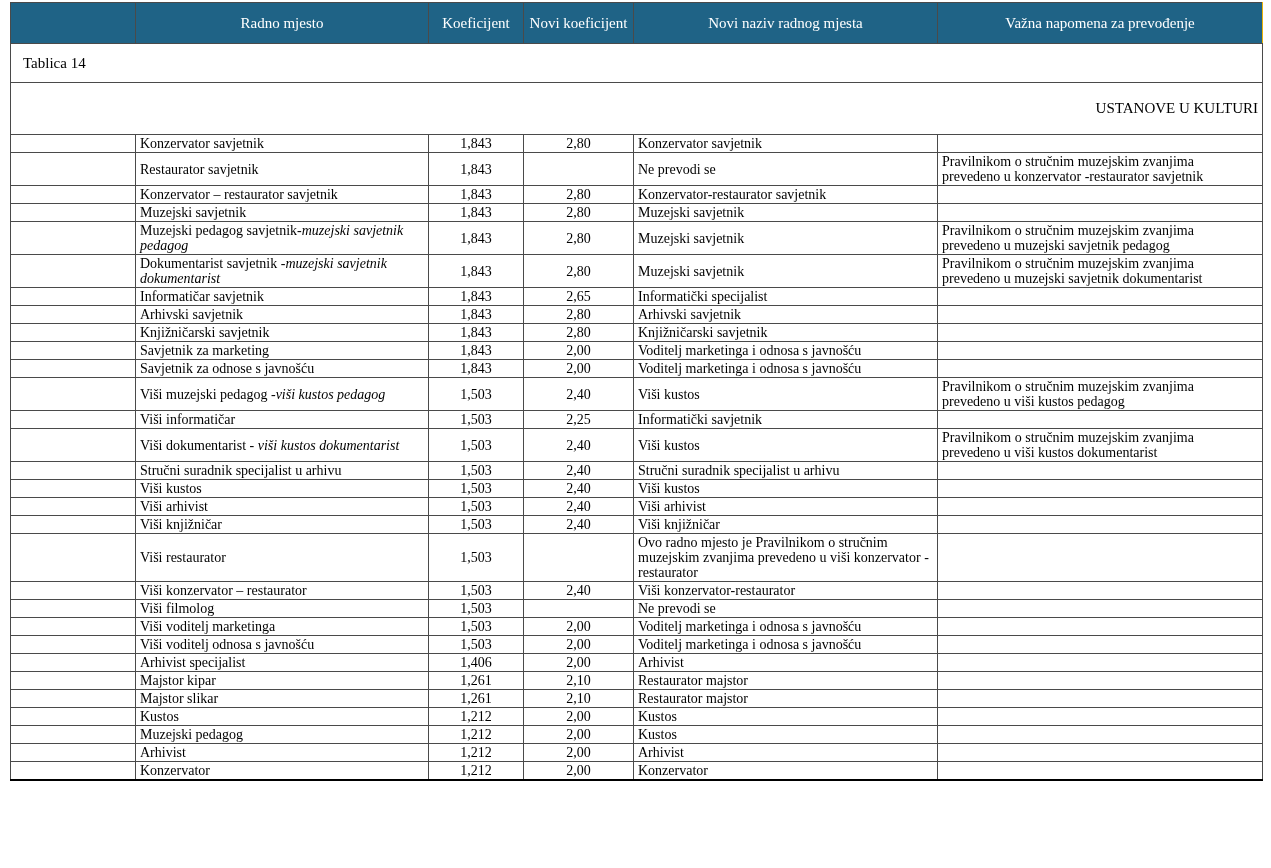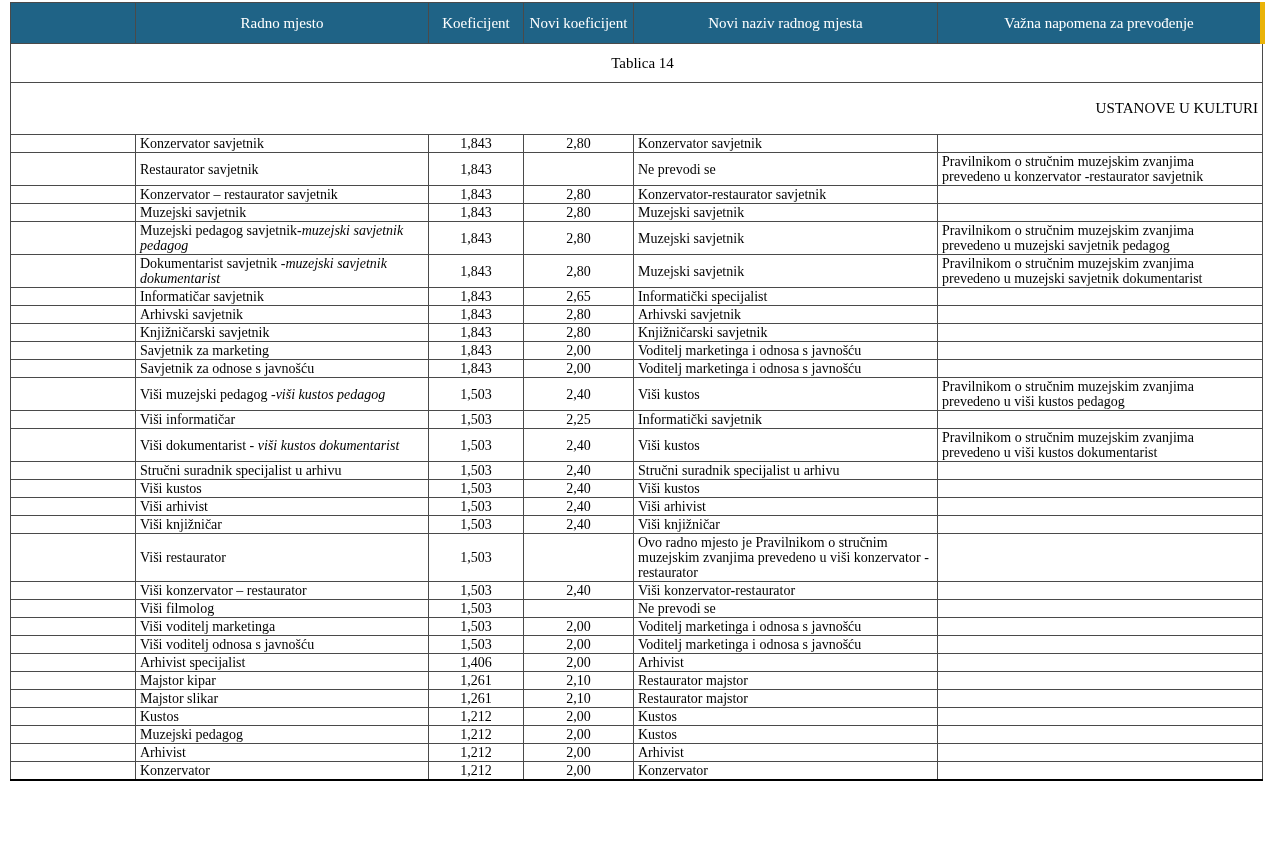--- a/index.html
+++ b/index.html
@@ -19,21 +19,21 @@
   table.doc td, table.doc th {
     border: 1px solid #4a4a4a;
     overflow: hidden;
   }
   
   .label-cell {
     height: 38px;
     padding: 0 0 0 12px;
     font-size: 15px;
     vertical-align: middle;
-    text-align: center;
+    text-align: left;
   }
   
   .title-cell {
     height: 49px;
     font-size: 15px;
     vertical-align: middle;
     text-align: right;
   }
   
   thead th {
@@ -44,21 +44,21 @@
     height: 40px;
     vertical-align: middle;
     text-align: center;
     border-top: 1px solid #17506c;
     border-bottom: 1px solid #17506c;
     border-left: 1px solid #5aa5c8;
     border-right: 1px solid #5aa5c8;
     padding: 0 4px;
   }
   thead th:first-child { border-left: 1px solid #4a4a4a; }
-  thead th:last-child  { border-right: 5px solid #eab308; }
+  thead th:last-child  { border-right: 1px solid #eab308; }
   
   tbody tr { height: 17px; }
   tbody td {
     font-size: 14px;
     line-height: 15px;
     padding: 1px 4px;
     vertical-align: middle;
     text-align: left;
   }
   tbody td.c-center { text-align: center; }

